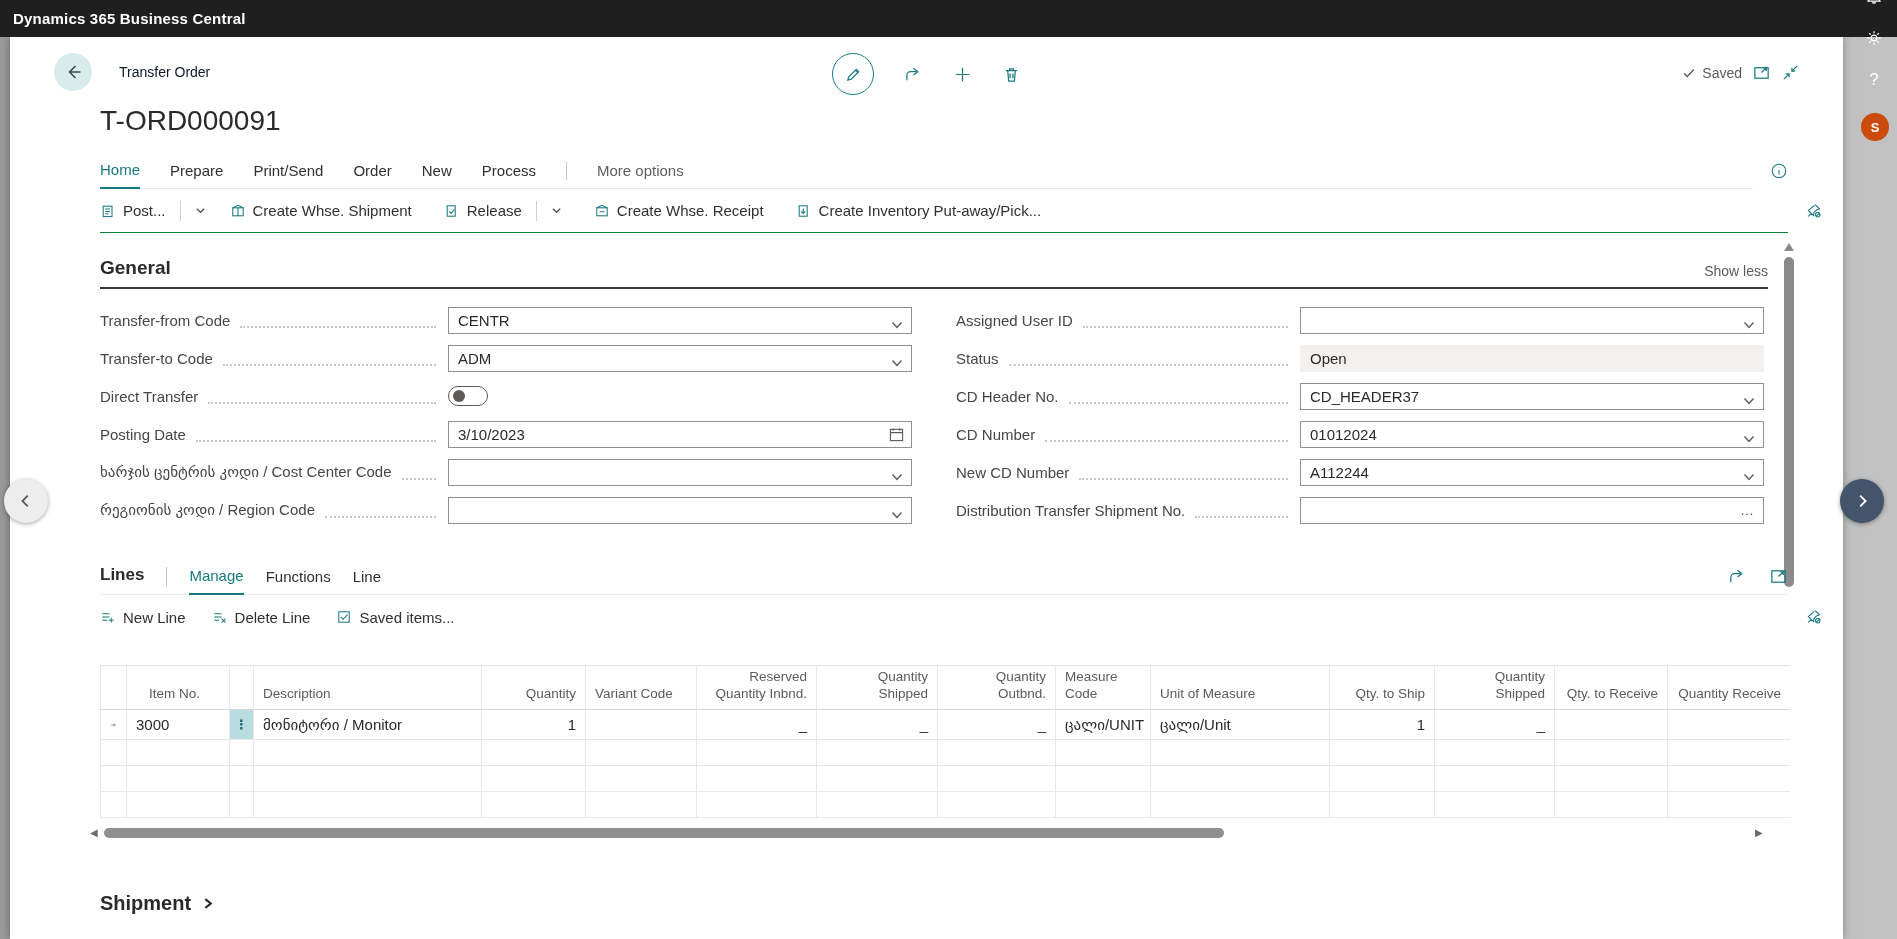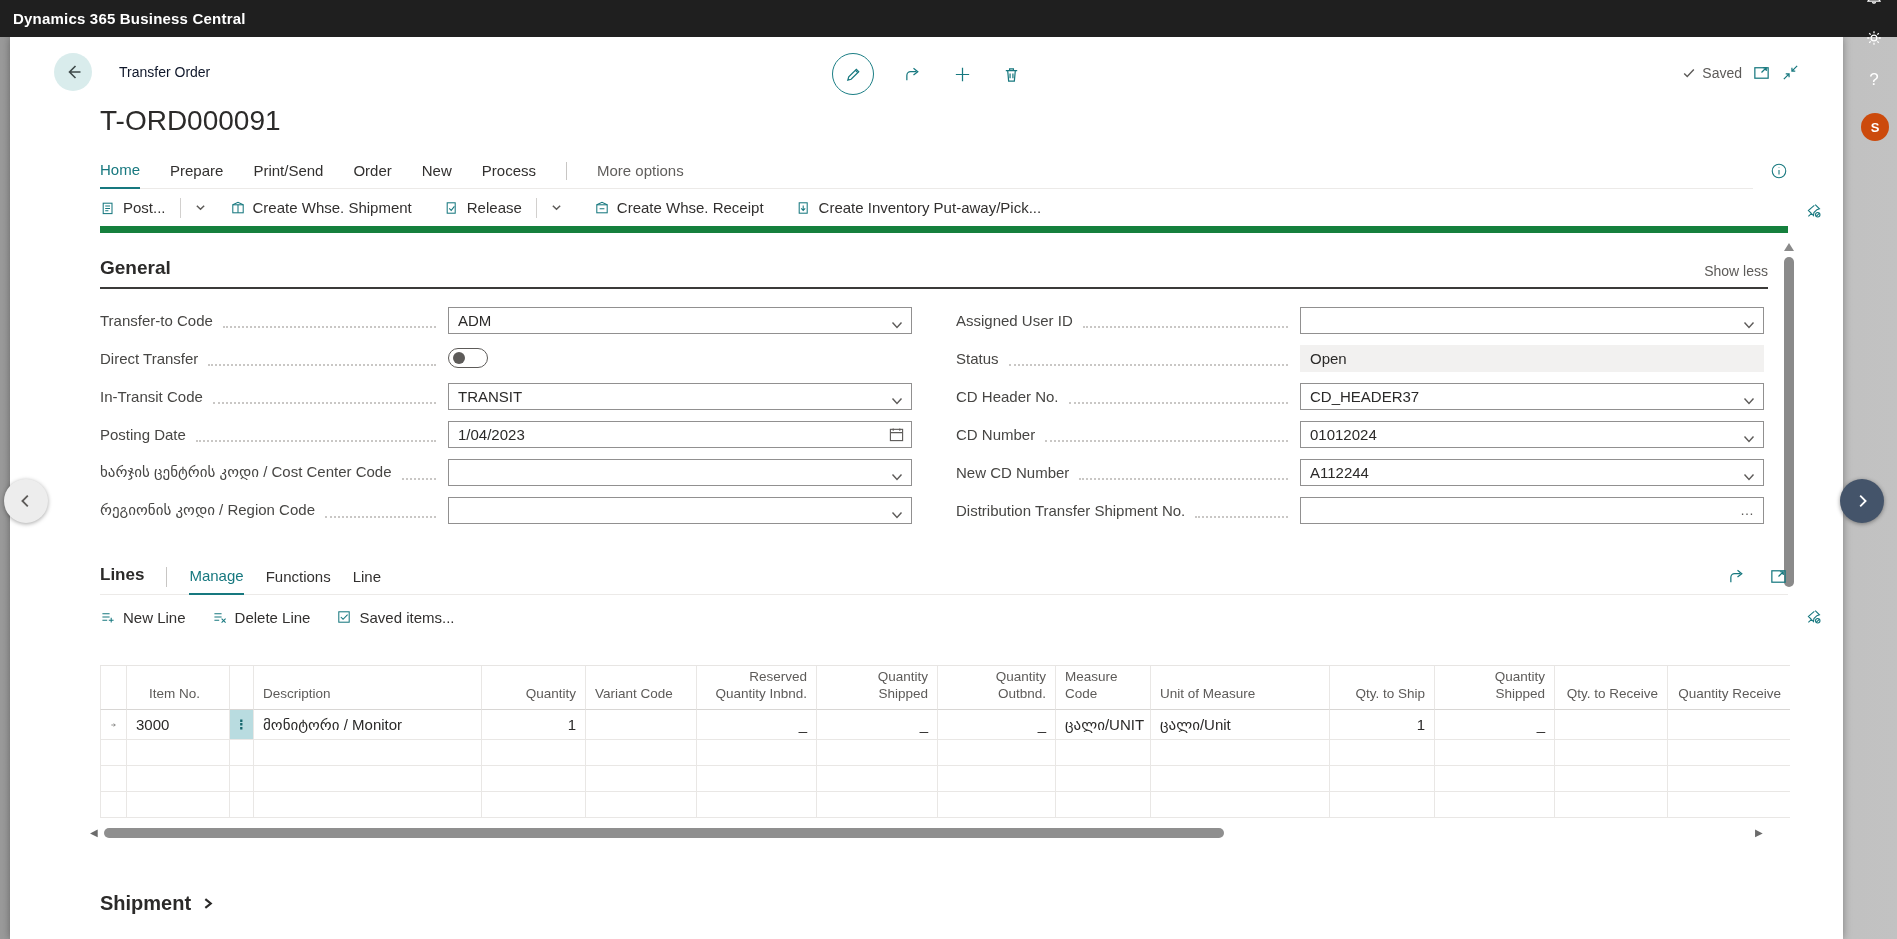--- a/index.html
+++ b/index.html
@@ -48,21 +48,21 @@
     border-bottom:1px solid #eceae8; position:relative; padding-bottom:0; }
   .menu-tab { font-size:15px; color:#32302f; padding-bottom:9px; cursor:pointer; white-space:nowrap; }
   .menu-tab.active { color:#17787f; border-bottom:2px solid #17787f; margin-bottom:-1px; }
   .menu-sep { width:1px; height:18px; background:#c8c6c4; margin-bottom:8px; }
   .menu-more { font-size:15px; color:#605e5c; padding-bottom:9px; cursor:pointer; }
   .info-ic { position:absolute; right:-35px; bottom:8px; width:18px; height:18px; cursor:pointer; }
   .info-ic svg { width:18px; height:18px; stroke:#17787f; fill:none; stroke-width:1.2; }
 
   
   .action-bar { margin:0 55px 0 90px; height:44px; display:flex; align-items:center; gap:14px;
-    border-bottom:7px solid #15803d; position:relative; }
+    border-bottom:1px solid #15803d; position:relative; }
   .act { display:flex; align-items:center; gap:7px; font-size:15px; color:#32302f; cursor:pointer; white-space:nowrap; }
   .act svg { width:16px; height:16px; stroke:#17787f; fill:none; stroke-width:1.3; }
   .act-sep { width:1px; height:20px; background:#d2d0ce; }
   .act-chev { cursor:pointer; display:flex; align-items:center; }
   .act-chev svg { width:11px; height:11px; stroke:#5d5b59; fill:none; stroke-width:1.6; }
   .pin-right { position:absolute; right:-35px; top:13px; width:18px; height:18px; cursor:pointer; }
   .pin-right svg, .pin2 svg { width:17px; height:17px; stroke:#17787f; fill:none; stroke-width:1.3; }
 
   
   .sec-head { margin:24px 75px 0 90px; display:flex; align-items:flex-end; justify-content:space-between;
@@ -304,53 +304,53 @@
 
   <div class="sec-head">
     <div class="sec-title">General</div>
     <div class="show-less">Show less</div>
   </div>
 
   <div class="fields">
 
     <div class="fcol">
       <div class="frow">
+        <span class="flabel">Transfer-from Code</span>
+        <span class="leader"></span>
+        <div class="ctrl">
+          <span>CENTR</span>
+          <span class="chev"><svg viewBox="0 0 12 9">
+                <path d="M1.5 1.5 6 6.5l4.5-5"></path>
+              </svg></span>
+        </div>
+      </div>
+      <div class="frow">
         <span class="flabel">Transfer-to Code</span>
         <span class="leader"></span>
         <div class="ctrl">
           <span>ADM</span>
           <span class="chev"><svg viewBox="0 0 12 9">
                 <path d="M1.5 1.5 6 6.5l4.5-5"></path>
               </svg></span>
         </div>
       </div>
       <div class="frow">
         <span class="flabel">Direct Transfer</span>
         <span class="leader"></span>
         <div class="toggle-wrap">
           <div class="toggle">
               <div class="knob"></div>
             </div>
         </div>
       </div>
       <div class="frow">
-        <span class="flabel">In-Transit Code</span>
-        <span class="leader"></span>
-        <div class="ctrl">
-          <span>TRANSIT</span>
-          <span class="chev"><svg viewBox="0 0 12 9">
-                <path d="M1.5 1.5 6 6.5l4.5-5"></path>
-              </svg></span>
-        </div>
-      </div>
-      <div class="frow">
         <span class="flabel">Posting Date</span>
         <span class="leader"></span>
         <div class="ctrl">
-          <span>1/04/2023</span>
+          <span>3/10/2023</span>
           <span class="cal"><svg viewBox="0 0 16 16">
                 <rect x="1.5" y="2.5" width="13" height="12"></rect>
                 <path d="M1.5 6h13M4.5 1.5v2.5M11.5 1.5v2.5"></path>
               </svg></span>
         </div>
       </div>
       <div class="frow">
         <span class="flabel">ხარჯის ცენტრის კოდი / Cost Center Code</span>
         <span class="leader"></span>
         <div class="ctrl">

